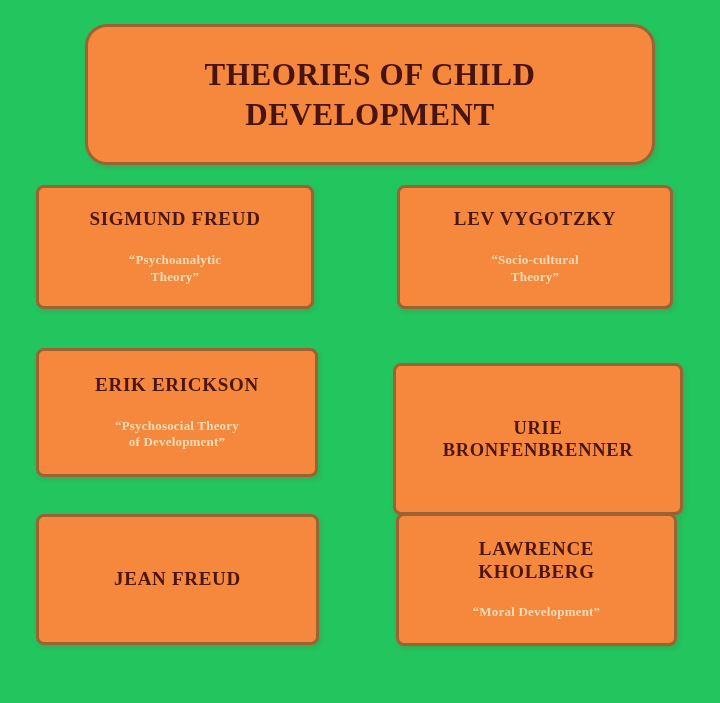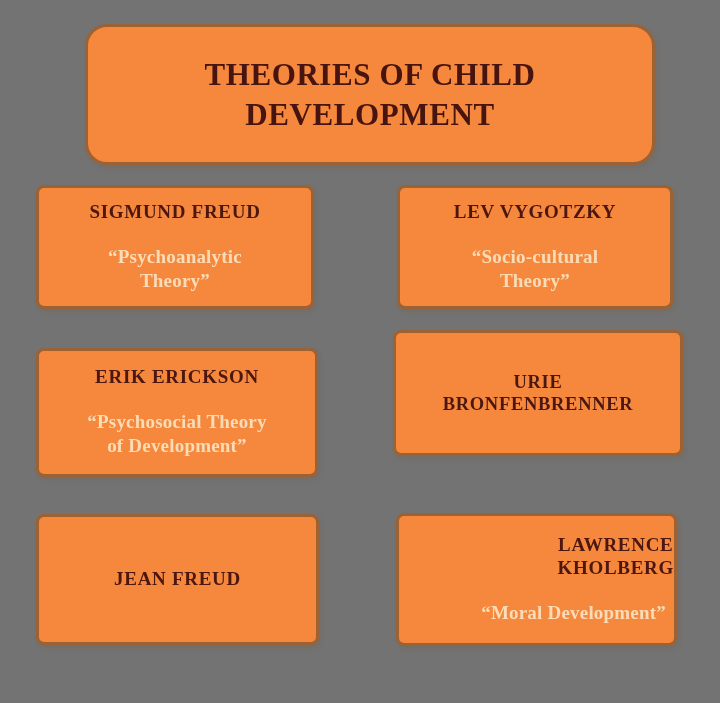--- a/index.html
+++ b/index.html
@@ -5,21 +5,21 @@
 <style>
   html, body {
     margin: 0;
     padding: 0;
     background: #ffffff;
   }
   #canvas {
     position: relative;
     width: 720px;
     height: 703px;
-    background: #737373;
+    background: #22c55e;
     overflow: hidden;
     font-family: "Liberation Serif", "DejaVu Serif", serif;
   }
   .box {
     position: absolute;
     box-sizing: border-box;
     background: #f5883c;
     border: 3px solid #9c6233;
     border-radius: 8px;
     display: flex;
@@ -46,39 +46,39 @@
     font-weight: bold;
     font-size: 19px;
     line-height: 1.2;
     letter-spacing: 0.7px;
     color: #4c1710;
     white-space: pre-line;
   }
   .theory {
     font-family: "Liberation Serif", "DejaVu Serif", serif;
     font-weight: bold;
-    font-size: 19px;
+    font-size: 13px;
     line-height: 1.28;
     letter-spacing: 0.2px;
     color: #fbdcb7;
     margin-top: 21px;
     white-space: pre-line;
     padding: 0 8px;
   }
   
   #title-box { left: 85px; top: 24px; width: 570px; height: 141px; }
   
   #box-freud     { left: 36px;  top: 185px; width: 278px; height: 124px; }
   #box-vygotzky  { left: 397px; top: 185px; width: 276px; height: 124px; }
   
   #box-erickson  { left: 36px;  top: 348px; width: 282px; height: 129px; }
-  #box-urie      { left: 393px; top: 330px; width: 290px; height: 126px; }
+  #box-urie      { left: 393px; top: 363px; width: 290px; height: 152px; }
   
   #box-piaget    { left: 36px;  top: 514px; width: 283px; height: 131px; }
-  #box-kholberg  { left: 396px; top: 513px; width: 281px; height: 133px; align-items: flex-end; }
+  #box-kholberg  { left: 396px; top: 513px; width: 281px; height: 133px; }
 
   #box-urie .name { font-size: 18.5px; }
   #box-kholberg .name { font-size: 19px; }
 </style>
 </head>
 <body>
 
 <div id="canvas">
 
   <div class="box title-box" id="title-box">

